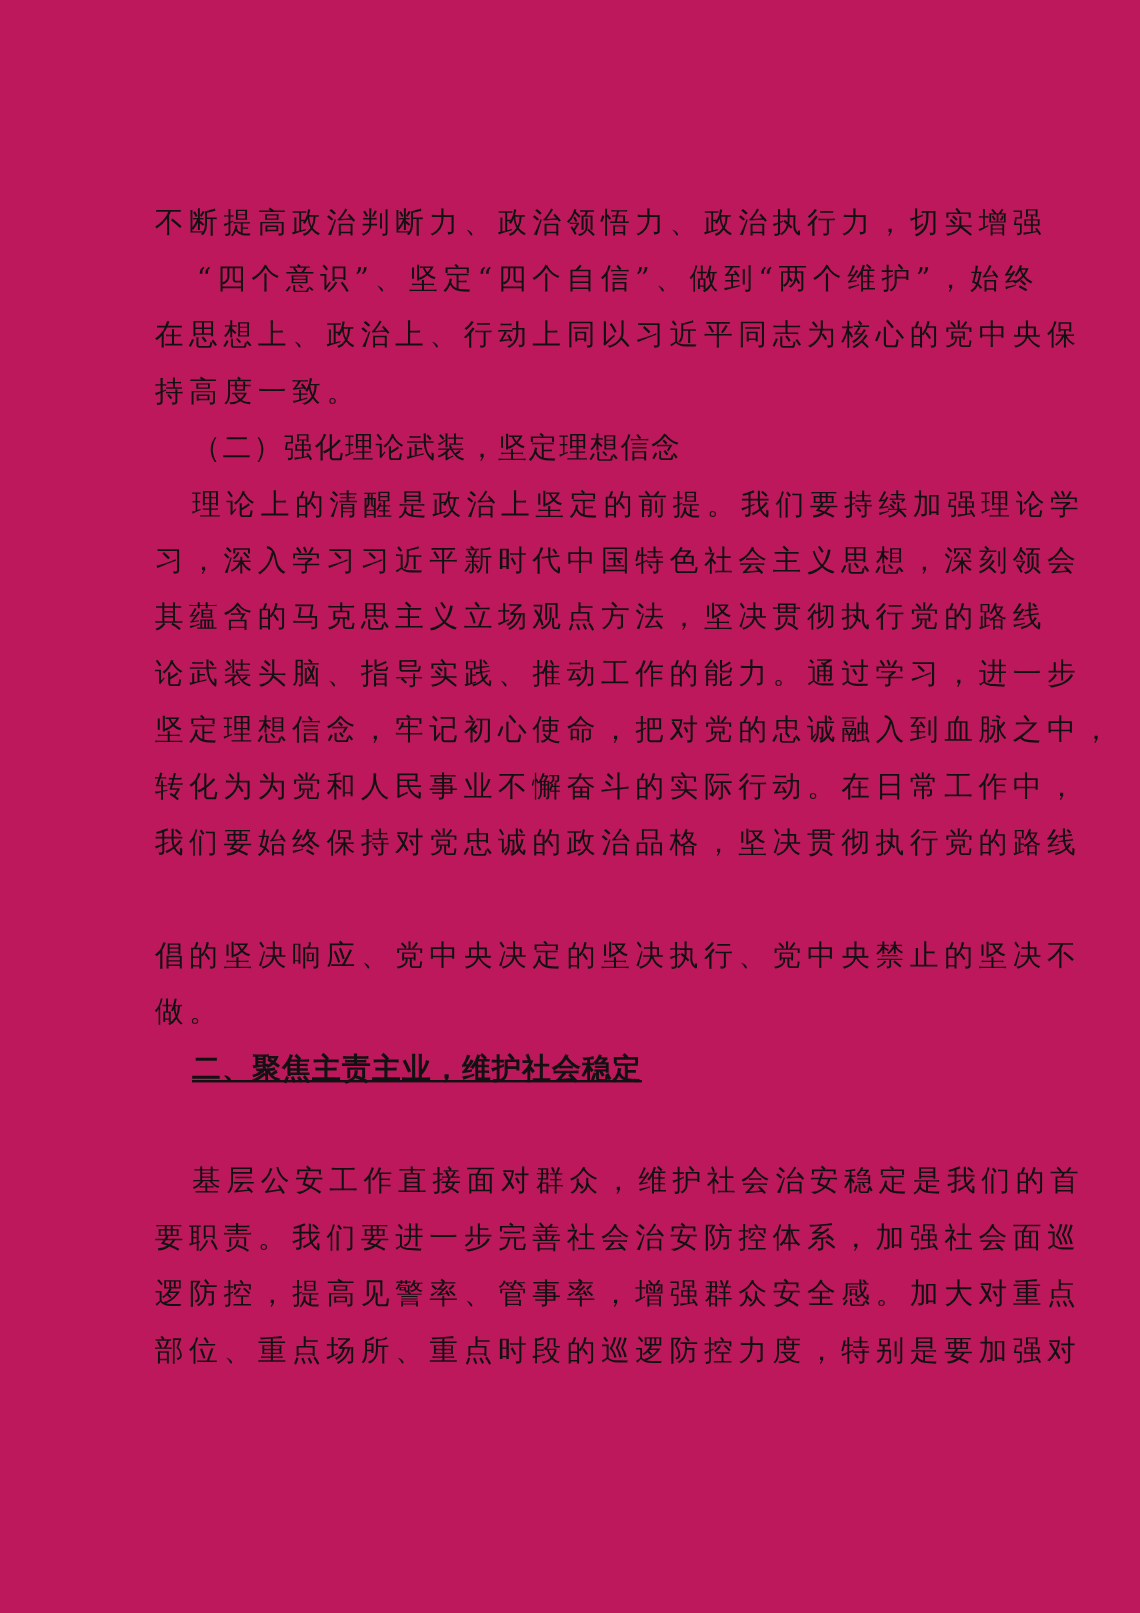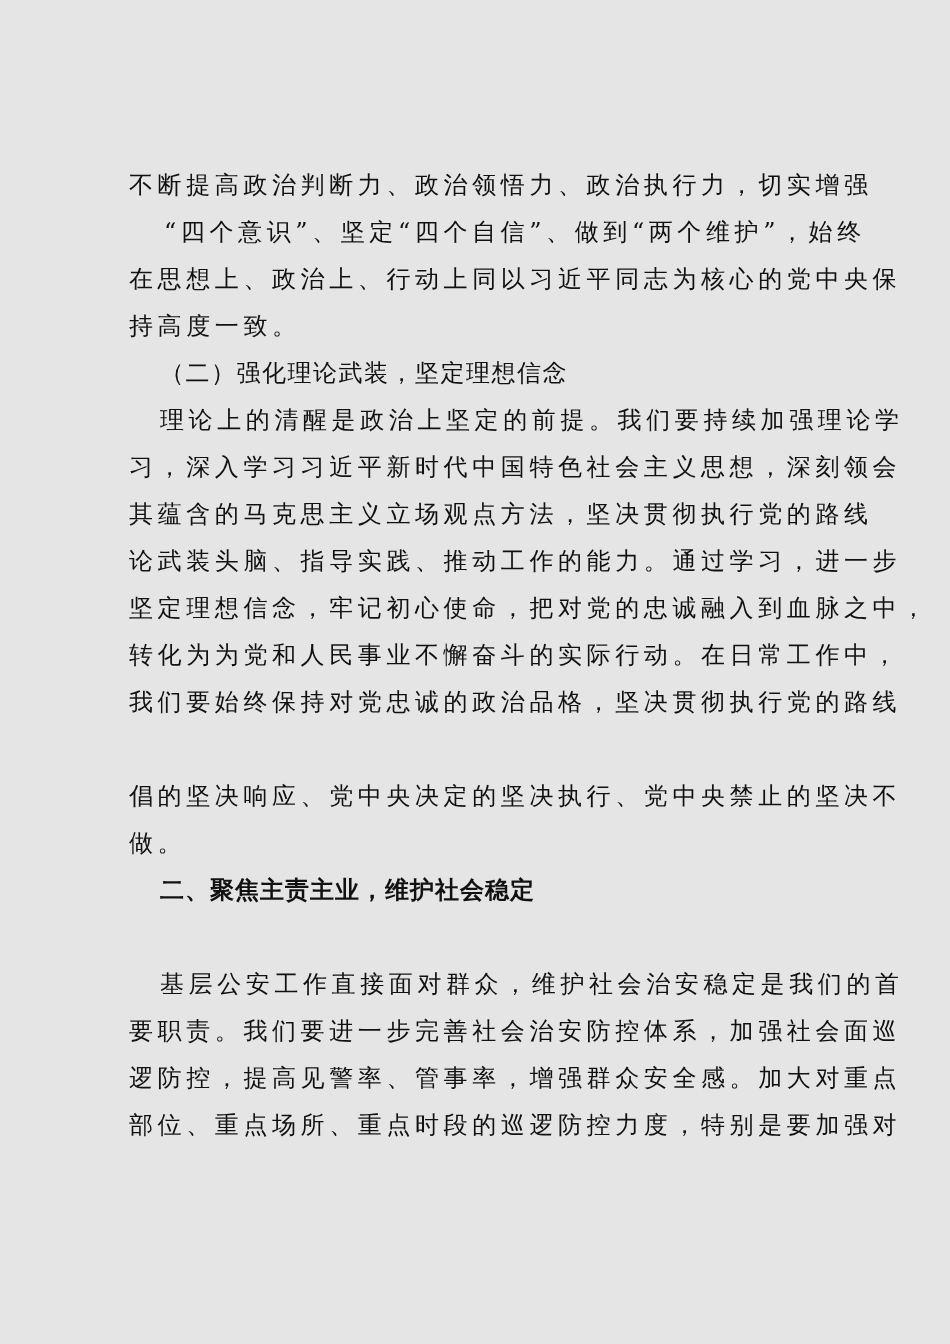--- a/index.html
+++ b/index.html
@@ -1,31 +1,31 @@
 <!DOCTYPE html>
 <html><head>
   <meta charset="utf-8">
   <style>
     html, body { margin: 0; padding: 0; background: #ffffff; }
     body { width: 950px; height: 1344px; position: relative; overflow: hidden; }
-    .page { position: absolute; left: 0; top: 0; width: 950px; height: 1344px; background: #e5e5e5; }
+    .page { position: absolute; left: 0; top: 0; width: 950px; height: 1344px; background: #be185d; }
     .line {
       position: absolute;
       left: 129px;
       width: 700px;
       white-space: nowrap;
       font-family: "DejaVu Serif", "Liberation Serif", serif;
       font-size: 24px;
       line-height: 30px;
       color: #111111;
       letter-spacing: 4.6px;
     }
     .indent { left: 160px; }
     .sub { left: 160px; letter-spacing: 1.5px; }
-    .heading { left: 160px; font-family: "DejaVu Sans", "Liberation Sans", sans-serif; font-weight: bold; letter-spacing: 1px; }
+    .heading { left: 160px; font-family: "DejaVu Sans", "Liberation Sans", sans-serif; font-weight: bold; letter-spacing: 1px; text-decoration: underline; }
   </style>
 </head>
 <body>
 
 <div class="page">
   <div class="line" style="top:170px;">不断提高政治判断力、政治领悟力、政治执行力，切实增强</div>
   <div class="line" style="top:217px;margin-left:35px;">“四个意识”、坚定“四个自信”、做到“两个维护”，始终</div>
   <div class="line" style="top:264px;">在思想上、政治上、行动上同以习近平同志为核心的党中央保</div>
   <div class="line" style="top:311px;">持高度一致。</div>
 

